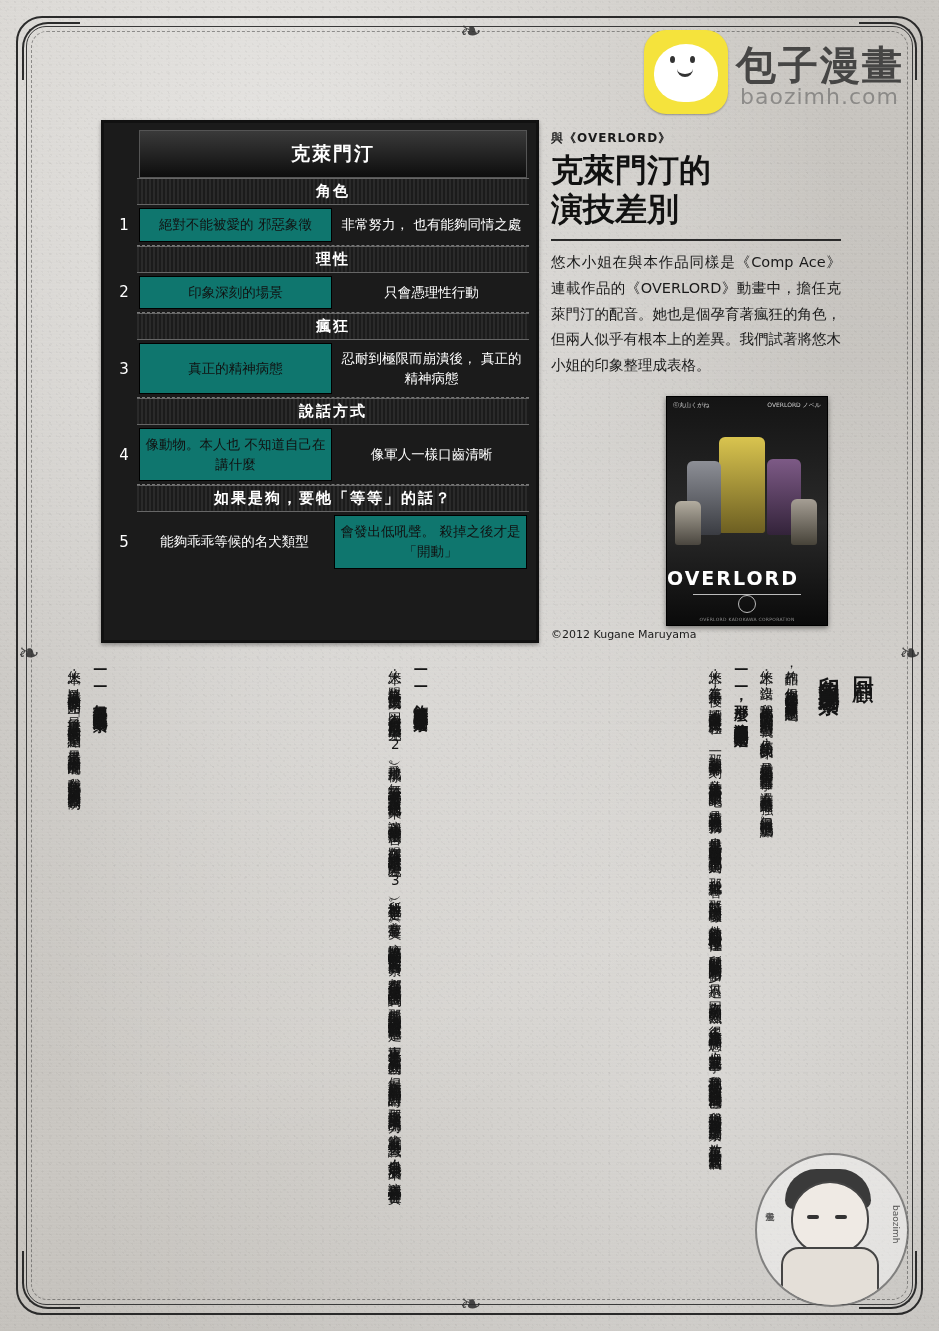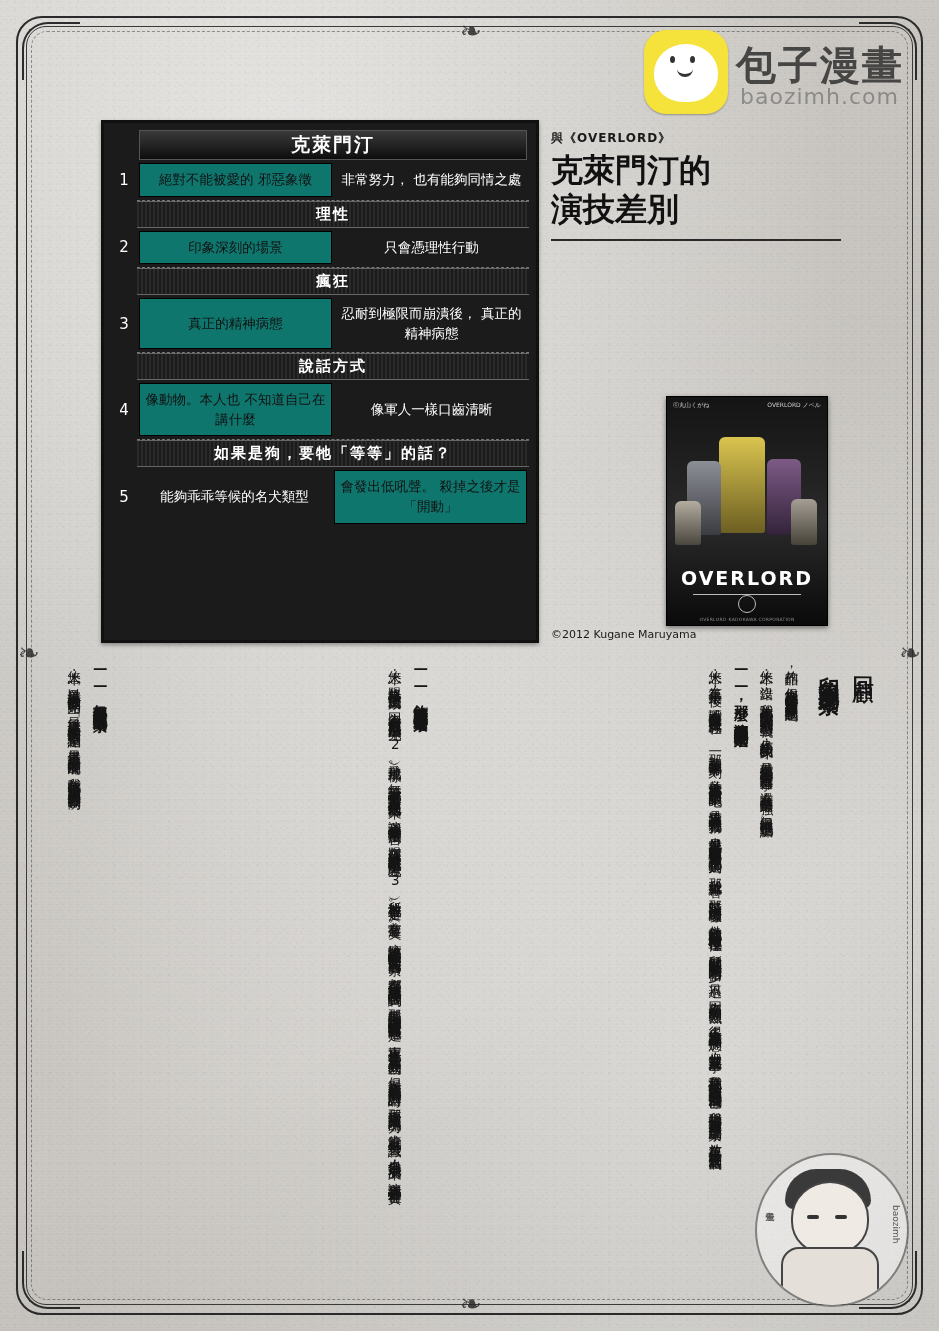--- a/index.html
+++ b/index.html
@@ -69,21 +69,21 @@
     position:absolute;left:96px;top:58px;font-size:22px;color:#5a5a5a;opacity:.55;letter-spacing:1px;
   }
 
   
   .table-box{
     position:absolute;left:101px;top:120px;width:432px;height:517px;
     background:#1b1b1b;border:3px solid #111;
     box-shadow:0 2px 4px rgba(0,0,0,.35);
   }
   .tbl{position:absolute;left:7px;top:7px;right:7px;bottom:7px;}
-  .hdr-row{display:flex;height:30px;margin-left:26px;flex-direction:column;}
+  .hdr-row{display:flex;height:48px;margin-left:26px;flex-direction:column;}
   .hdr-cell{
     flex:1;background:linear-gradient(180deg,#3a3a3a,#0d0d0d);
     color:#fff;display:flex;align-items:center;justify-content:center;
     font-size:19px;font-weight:bold;letter-spacing:2px;
     border:1px solid #555;margin:0 2px;
   }
   .sec{position:relative;}
   .sec-title{
     margin-left:26px;height:25px;display:flex;align-items:center;justify-content:center;
     color:#fff;font-size:15px;font-weight:bold;letter-spacing:2px;
@@ -116,21 +116,21 @@
   
   .cover{
     position:absolute;left:666px;top:396px;width:160px;height:228px;
     background:linear-gradient(180deg,#141414,#2a2a2a 55%,#0a0a0a);
     border:1px solid #000;box-shadow:0 2px 5px rgba(0,0,0,.45);overflow:hidden;
   }
   .cover .ctop{position:absolute;top:4px;left:6px;right:6px;display:flex;justify-content:space-between;color:#cfcfcf;font-size:6px;}
   .cover .figs{position:absolute;left:0;right:0;top:34px;height:118px;}
   .cv-f{position:absolute;border-radius:6px 6px 3px 3px;}
   .cover .ctitle{
-    position:absolute;left:0;right:0;bottom:36px;text-align:center;color:#fff;
+    position:absolute;left:0;right:0;bottom:36px;text-align:left;color:#fff;
     font-size:19px;font-weight:bold;letter-spacing:2px;
   }
   .cover .cbar{position:absolute;left:26px;right:26px;bottom:30px;height:1px;background:#bbb;}
   .cover .cemb{position:absolute;left:50%;transform:translateX(-50%);bottom:12px;width:16px;height:16px;border:1px solid #bbb;border-radius:50%;}
   .cover .cfoot{position:absolute;left:0;right:0;bottom:3px;text-align:center;color:#8d8d8d;font-size:4.5px;letter-spacing:.3px;}
   .copyright{position:absolute;left:551px;top:628px;font-size:11px;color:#1a1a1a;}
 
   
   .vwrap{
     position:absolute;left:60px;top:660px;width:820px;height:620px;
@@ -190,20 +190,21 @@
   <div class="logo-sub">baozimh.com</div>
 </div>
 
 <div class="table-box">
   <div class="tbl">
     <div class="hdr-row">
       <div class="hdr-cell">克萊門汀</div>
     </div>
 
     <div class="sec">
+      <div class="sec-title ribbon">角色</div>
       <div class="row">
         <div class="num">1</div>
         <div class="cell light">絕對不能被愛的
 邪惡象徵</div>
         <div class="cell dark">非常努力，
 也有能夠同情之處</div>
       </div>
       <div class="divider"></div>
     </div>
 
@@ -249,20 +250,21 @@
       </div>
     </div>
   </div>
 </div>
 
 <div class="art">
   <div class="kicker">與《OVERLORD》</div>
   <div class="title" style="white-space:pre-line;">克萊門汀的
 演技差別</div>
   <hr>
+  <div class="body">悠木小姐在與本作品同樣是《Comp Ace》連載作品的《OVERLORD》動畫中，擔任克萊門汀的配音。她也是個孕育著瘋狂的角色，但兩人似乎有根本上的差異。我們試著將悠木小姐的印象整理成表格。</div>
 </div>
 
 <div class="cover">
   <div class="ctop">
     <span>ⓒ丸山くがね</span>
     <span>OVERLORD ノベル</span>
   </div>
   <div class="figs">
     <div class="cv-f" style="left:52px;top:6px;width:46px;height:96px;background:linear-gradient(180deg,#d9c44f,#6d5f22);"></div>
     <div class="cv-f" style="left:20px;top:30px;width:34px;height:74px;background:linear-gradient(180deg,#8d8f96,#3a3c42);"></div>

